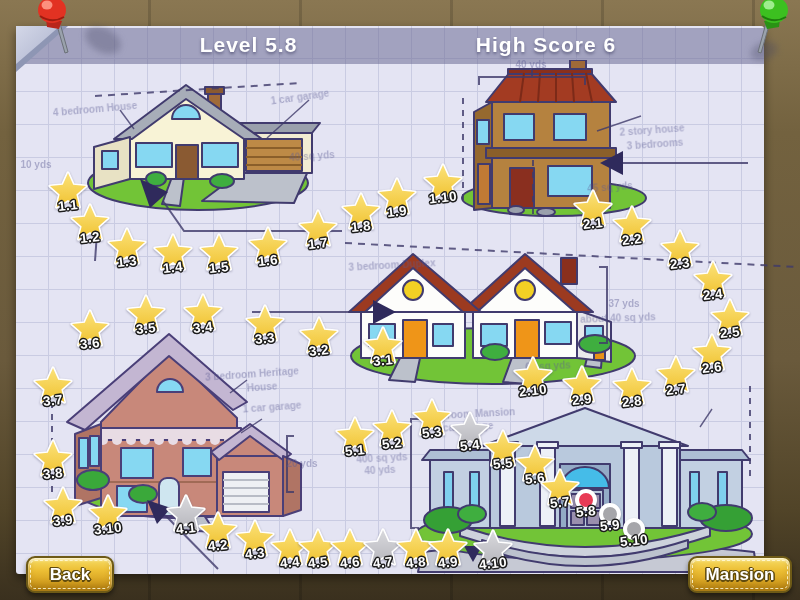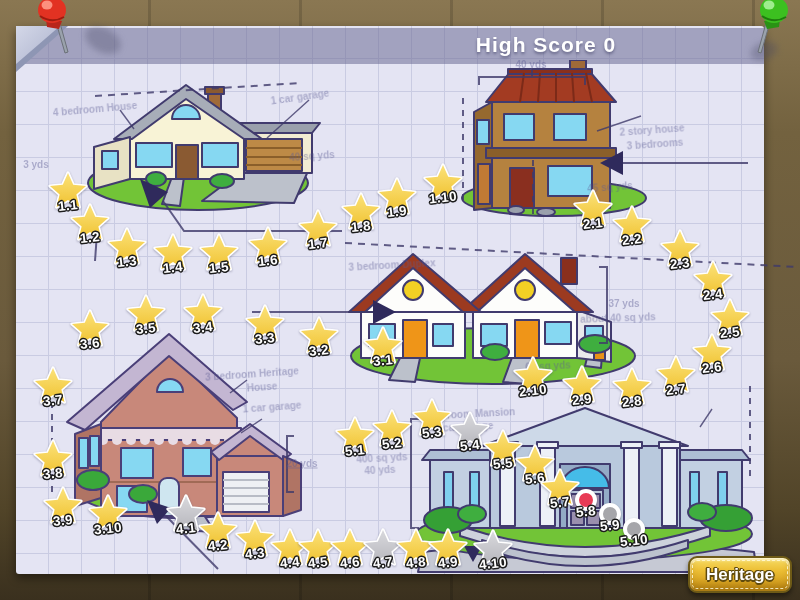--- a/index.html
+++ b/index.html
@@ -83,21 +83,22 @@
     </linearGradient>
   </defs>
 </svg>
 
 <div id="stage">
 
   <div id="paper">
     <div id="headerband"></div>
     <div id="fold-shadow"></div>
     <div id="fold"></div>
-    <div class="hdr-text" id="score-label">High Score 0</div>
+    <div class="hdr-text" id="lvl-label">Level 5.8</div>
+    <div class="hdr-text" id="score-label">High Score 6</div>
   </div>
 
   <div id="houses">
 
     <svg class="house" style="left:80px;top:73px" width="245" height="142" viewBox="0 0 245 142">
       <g stroke="#413b6e" stroke-width="2" stroke-linejoin="round">
         <ellipse cx="118" cy="110" rx="110" ry="27" fill="#72c437"></ellipse>
         <polygon points="162,98 228,98 214,130 122,128" fill="#bcc1cb"></polygon>
         <polygon points="92,104 104,104 100,133 82,131" fill="#bcc1cb"></polygon>
         <polygon points="148,50 240,50 232,60 156,60" fill="#9aa0ac"></polygon>
@@ -279,33 +280,33 @@
       <polygon points="396,312 373,300 373,324"></polygon>
       <polygon points="147,500 171,508 157,524"></polygon>
       <polygon points="464,546 482,546 473,562"></polygon>
     </g>
   </svg>
 
   <div id="annos">
       <div class="anno" style="left: 95px; top: 109px; transform: translate(-50%, -50%) rotate(-5deg);">4 bedroom House</div>
       <div class="anno" style="left: 300px; top: 97px; transform: translate(-50%, -50%) rotate(-8deg);">1 car garage</div>
       <div class="anno" style="left: 312px; top: 156px; transform: translate(-50%, -50%) rotate(-4deg);">40 sq yds</div>
-      <div class="anno" style="left: 36px; top: 164px; transform: translate(-50%, -50%) rotate(0deg);">3 yds</div>
+      <div class="anno" style="left: 36px; top: 164px; transform: translate(-50%, -50%) rotate(0deg);">10 yds</div>
       <div class="anno" style="left: 531px; top: 64px; transform: translate(-50%, -50%) rotate(0deg);">40 yds</div>
       <div class="anno" style="left: 652px; top: 130px; transform: translate(-50%, -50%) rotate(-4deg);">2 story house</div>
       <div class="anno" style="left: 655px; top: 144px; transform: translate(-50%, -50%) rotate(-4deg);">3 bedrooms</div>
       <div class="anno" style="left: 610px; top: 187px; transform: translate(-50%, -50%) rotate(-4deg);">45 sq yds</div>
       <div class="anno" style="left: 392px; top: 265px; transform: translate(-50%, -50%) rotate(-3deg);">3 bedroom Duplex</div>
       <div class="anno" style="left: 624px; top: 303px; transform: translate(-50%, -50%) rotate(0deg);">37 yds</div>
       <div class="anno" style="left: 618px; top: 318px; transform: translate(-50%, -50%) rotate(-2deg);">about 40 sq yds</div>
       <div class="anno" style="left: 548px; top: 366px; transform: translate(-50%, -50%) rotate(-3deg);">60 sq yds</div>
       <div class="anno" style="left: 252px; top: 374px; transform: translate(-50%, -50%) rotate(-4deg);">3 bedroom Heritage</div>
       <div class="anno" style="left: 262px; top: 387px; transform: translate(-50%, -50%) rotate(-4deg);">House</div>
       <div class="anno" style="left: 272px; top: 407px; transform: translate(-50%, -50%) rotate(-4deg);">1 car garage</div>
-      <div class="anno" style="left: 302px; top: 463px; transform: translate(-50%, -50%) rotate(0deg); text-decoration: underline;">20 yds</div>
+      <div class="anno" style="left: 302px; top: 463px; transform: translate(-50%, -50%) rotate(0deg);">20 yds</div>
       <div class="anno" style="left: 382px; top: 458px; transform: translate(-50%, -50%) rotate(-3deg);">400 sq yds</div>
       <div class="anno" style="left: 380px; top: 470px; transform: translate(-50%, -50%) rotate(-3deg);">40 yds</div>
       <div class="anno" style="left: 468px; top: 414px; transform: translate(-50%, -50%) rotate(-3deg);">4 bedroom Mansion</div>
       <div class="anno" style="left: 464px; top: 427px; transform: translate(-50%, -50%) rotate(-3deg);">2 car garage</div>
     </div>
 
   <div id="level-map">
       <div class="node star-gold" style="left: 68px; top: 190px;">
         <svg class="star-svg" viewBox="0 0 40 38">
           <path d="M20 1 L25.5 13.5 L39 14.8 L28.8 23.8 L32 37 L20 29.6 L8 37 L11.2 23.8 L1 14.8 L14.5 13.5 Z"></path>
@@ -613,14 +614,15 @@
     <path d="M6,20 Q18,28 30,21" stroke="#9c1c10" stroke-width="2" fill="none"></path>
   </svg>
   <svg class="pin" style="left:746px;top:-4px" width="46" height="64" viewBox="0 0 46 64">
     <path d="M24,26 L20,27 L12,56 L15,57 Z" fill="#9aa2ac" stroke="#6b7078" stroke-width="1"></path>
     <path d="M34,23 L18,25 L21,33 L33,31 Z" fill="#2a9214"></path>
     <ellipse cx="28" cy="14" rx="14" ry="13" fill="#3cc020"></ellipse>
     <ellipse cx="23" cy="9" rx="5.5" ry="4.5" fill="#a8f29a" opacity=".9"></ellipse>
     <path d="M16,20 Q28,28 40,21" stroke="#1f7a0e" stroke-width="2" fill="none"></path>
   </svg>
 
-  <button class="gold-btn" id="btn-continue">Heritage</button>
+  <button class="gold-btn" id="btn-back">Back</button>
+  <button class="gold-btn" id="btn-continue">Mansion</button>
 </div>
 
 </body></html>

